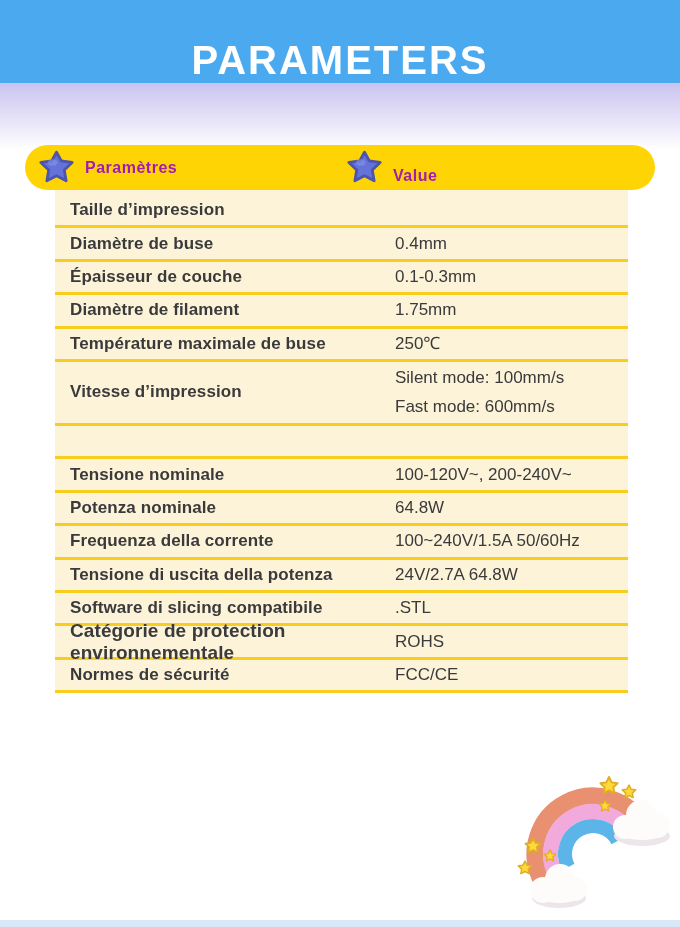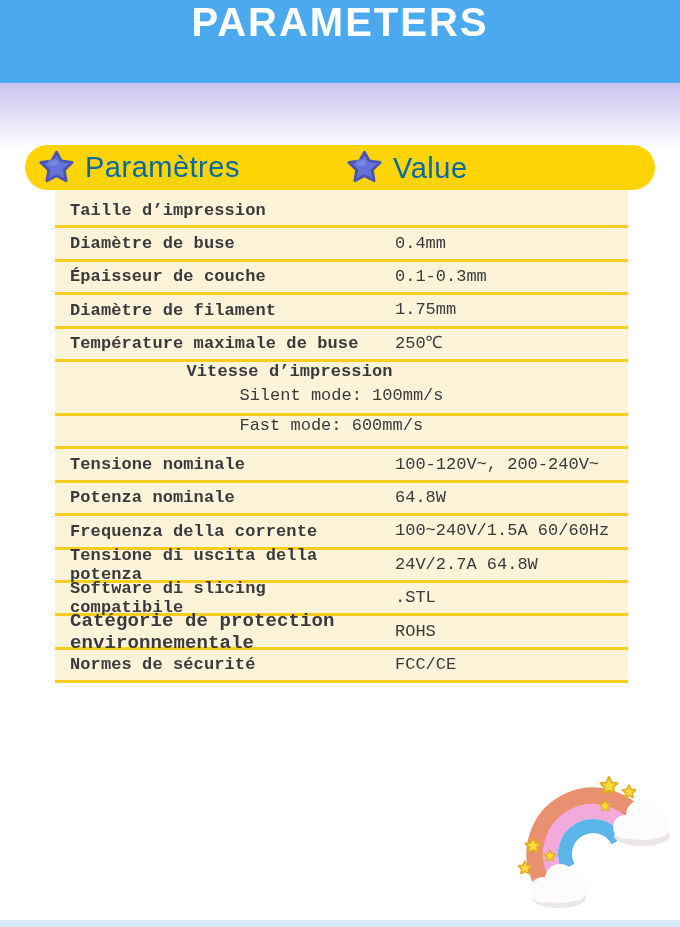--- a/index.html
+++ b/index.html
@@ -13,21 +13,21 @@
     font-family: "Liberation Sans", sans-serif;
     color: #3a3a3c;
   }
   
   .top-banner {
     position: absolute;
     left: 0; top: 0;
     width: 680px; height: 83px;
     background: #4baaef;
     display: flex;
-    align-items: flex-start;
+    align-items: flex-end;
     justify-content: center;
   }
   .page-title {
     color: #ffffff;
     font-size: 40px;
     font-weight: bold;
     letter-spacing: 2px;
   }
   
   .gradient-band {
@@ -48,44 +48,43 @@
     z-index: 3;
   }
   .pill-section {
     display: flex;
     align-items: center;
     gap: 11px;
   }
   .pill-section.param { width: 322px; padding-left: 14px; }
   .pill-section.value { flex: 1; align-items: flex-end; }
   .pill-label {
-    color: #0369a1;
-    font-size: 29px;
-    font-weight: normal;
+    color: #a21caf;
+    font-size: 16px;
+    font-weight: bold;
     letter-spacing: 0.5px;
   }
   .star-badge { width: 35px; height: 35px; display: block; }
   
   .spec-panel {
     position: absolute;
     left: 55px; top: 188px;
     width: 573px;
     background: #fcf3d8;
     padding-top: 7px;
     border-radius: 0 0 6px 6px;
     z-index: 2;
   }
   .row {
     display: flex;
     align-items: center;
     height: 33.4px;
     border-bottom: 3px solid #f7ce1d;
-    font-family: Liberation Mono, monospace;
-  }
-  .row.double { height: 54px; flex-direction: column; }
+  }
+  .row.double { height: 64px; }
   .cell.label {
     width: 340px;
     padding-left: 15px;
     padding-right: 6px;
     font-size: 17px;
     font-weight: bold;
     letter-spacing: 0.1px;
   }
   .row.small .cell.label { font-size: 19px; }
   .cell.value {
@@ -169,21 +168,21 @@
         <div class="row">
           <div class="cell label">Tensione nominale</div>
           <div class="cell value">100-120V~, 200-240V~</div>
         </div>
         <div class="row">
           <div class="cell label">Potenza nominale</div>
           <div class="cell value">64.8W</div>
         </div>
         <div class="row">
           <div class="cell label">Frequenza della corrente</div>
-          <div class="cell value">100~240V/1.5A 60/60Hz</div>
+          <div class="cell value">100~240V/1.5A 50/60Hz</div>
         </div>
         <div class="row">
           <div class="cell label">Tensione di uscita della potenza</div>
           <div class="cell value">24V/2.7A 64.8W</div>
         </div>
         <div class="row">
           <div class="cell label">Software di slicing compatibile</div>
           <div class="cell value">.STL</div>
         </div>
         <div class="row small">

